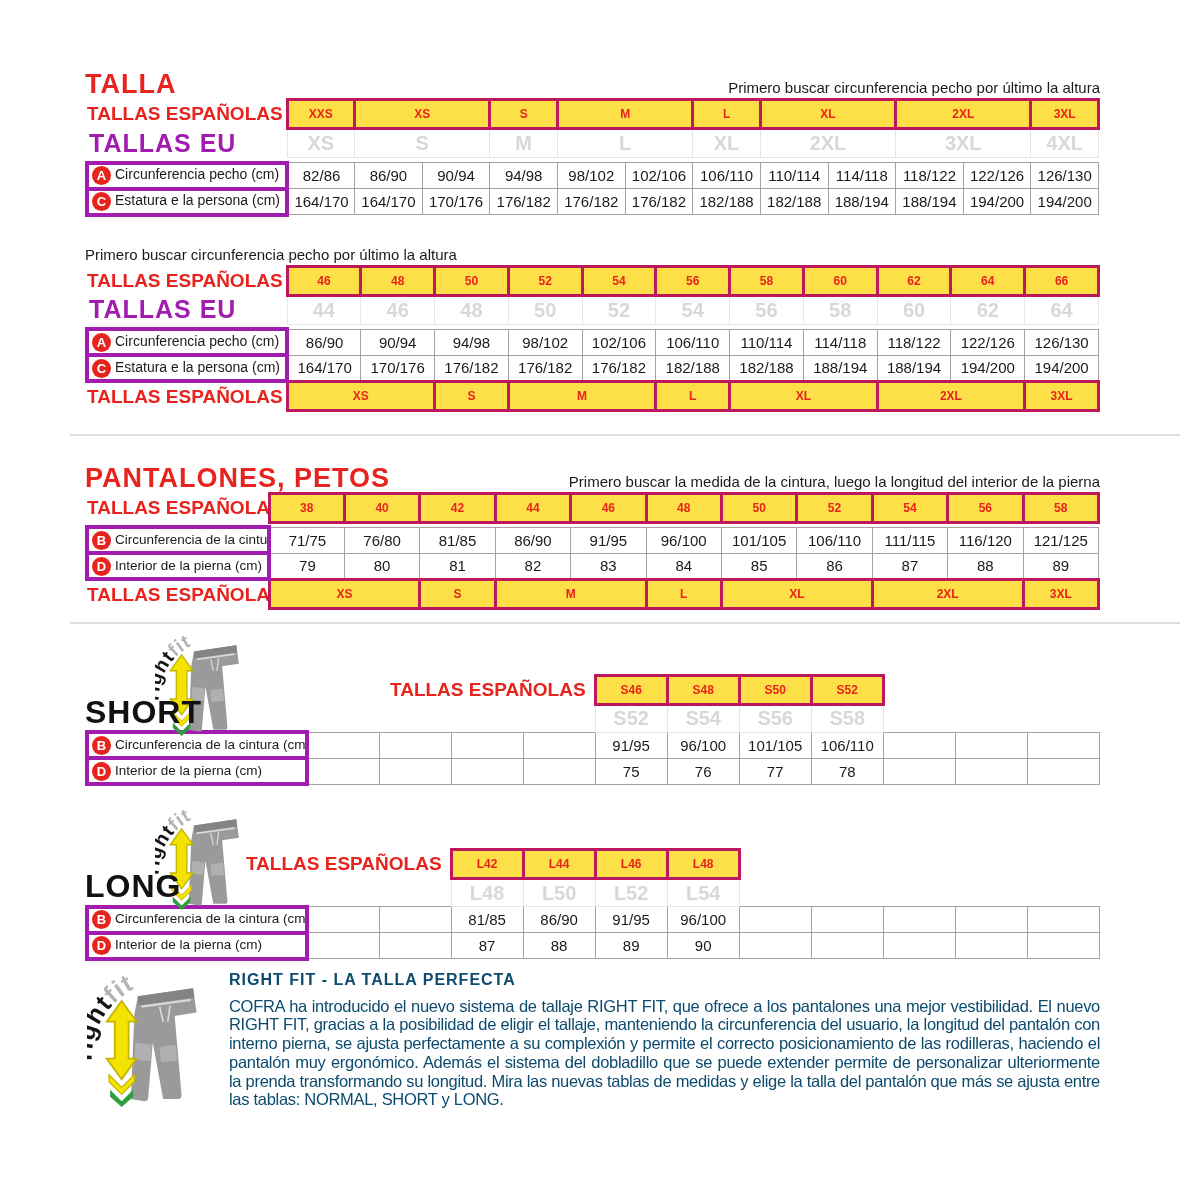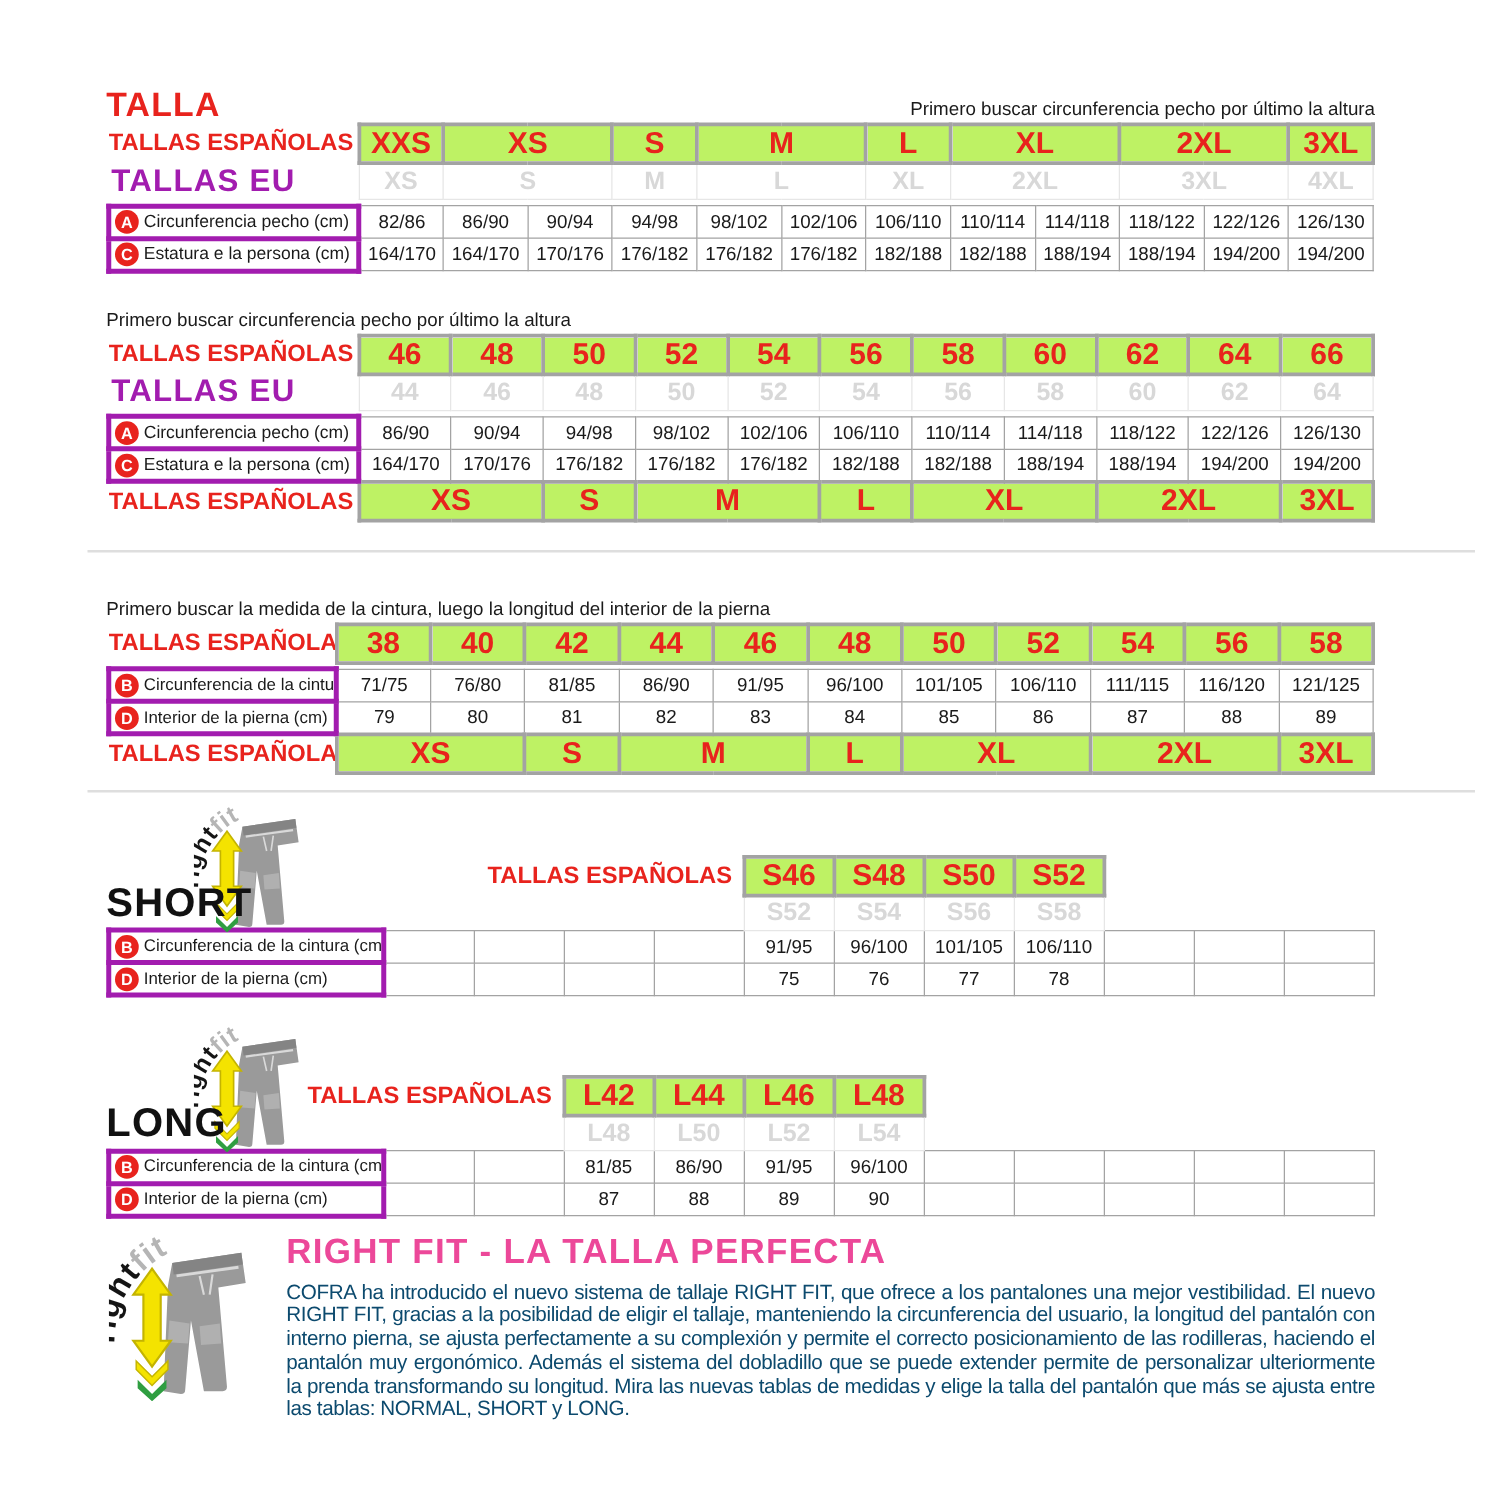--- a/index.html
+++ b/index.html
@@ -9,21 +9,21 @@
 
   .title-row { display:flex; justify-content:space-between; align-items:flex-end; height:30px; }
   .sec-title { color:#e8231d; font-weight:bold; font-size:27px; letter-spacing:1px; line-height:1; }
   .sec-note { font-size:15px; color:#1a1a1a; padding-bottom:2px; }
 
   table { border-collapse:collapse; table-layout:fixed; width:100%; }
   td { padding:0; text-align:center; vertical-align:middle; overflow:hidden; white-space:nowrap; }
 
   td.es-lab { text-align:right; padding-right:8px; color:#e8231d; font-weight:bold; font-size:19px; }
   td.eu-lab { text-align:left; padding-left:2px; color:#a21caf; font-weight:bold; font-size:25px; letter-spacing:1px; }
-  td.es-cell { border:3px solid #a3a3a3; color:#e8231d; font-weight:bold; font-size:24px; height:29px; background:#bef264; }
+  td.es-cell { border:3px solid #be185d; color:#e8231d; font-weight:bold; font-size:12px; height:29px; background:#fde047; }
   td.eu-cell { border:1px solid #e6e6e6; color:#d8d8d8; font-weight:bold; font-size:20px; height:28px; }
   td.val  { border:1px solid #a3a3a3; font-size:15px; height:26px; }
   td.dlab { border:4px solid #a21caf; text-align:left; font-size:14px; padding-left:3px; }
   td.dlab.small { font-size:13.5px; }
   td.sp { height:5px; border:none; }
   td.blank { border:none; }
 
   .badge { display:inline-block; width:19px; height:19px; border-radius:50%; background:#e8231d;
     color:#fff; font-weight:bold; font-size:13px; line-height:19px; text-align:center;
     margin-right:4px; vertical-align:middle; }
@@ -34,21 +34,21 @@
 
   .rf-section { position:relative; margin-top:16px; padding-top:34px; }
   .rf-section.long { margin-top:28px; }
   .rf-name { position:absolute; left:0; top:54px; font-size:32px; font-weight:bold;
     letter-spacing:1px; color:#111; }
   .rf-logo-sm { position:absolute; left:70px; top:-8px; width:92px; height:104px; }
 
   .bottom { display:flex; margin-top:10px; }
   .rf-logo-lg { width:120px; height:136px; flex:0 0 120px; margin-left:2px; }
   .bottom-text { margin-left:22px; width:880px; }
-  .rf-heading { font-size:28px; font-weight:bold; letter-spacing:1px; color:#ec4899; margin-bottom:8px; }
+  .rf-heading { font-size:16px; font-weight:bold; letter-spacing:1px; color:#0c4a6e; margin-bottom:8px; }
   .rf-par { font-size:16.5px; line-height:1.14; letter-spacing:-0.3px; text-align:justify; color:#0c4a6e; }
 
   .hidden-defs { position:absolute; width:0; height:0; overflow:hidden; }
 </style>
 </head>
 <body>
 
 <svg class="hidden-defs" aria-hidden="true">
   <symbol id="rightfit-logo" viewBox="0 0 104 118">
     <path id="rf-arc" d="M4,80 A68,68 0 0 1 88,10" fill="none"></path>
@@ -252,20 +252,21 @@
             </tr>
           </tbody>
         </table>
       </div>
   </section>
 
   <div class="divider d1"></div>
 
   <section class="mt-pan">
     <div class="title-row">
+      <div class="sec-title">PANTALONES, PETOS</div>
       <div class="sec-note">Primero buscar la medida de la cintura, luego la longitud del interior de la pierna</div>
     </div>
     <div id="pantalones-table">
         <table>
           <colgroup>
             <col style="width: 182px;">
             <col>
             <col>
             <col>
             <col>

